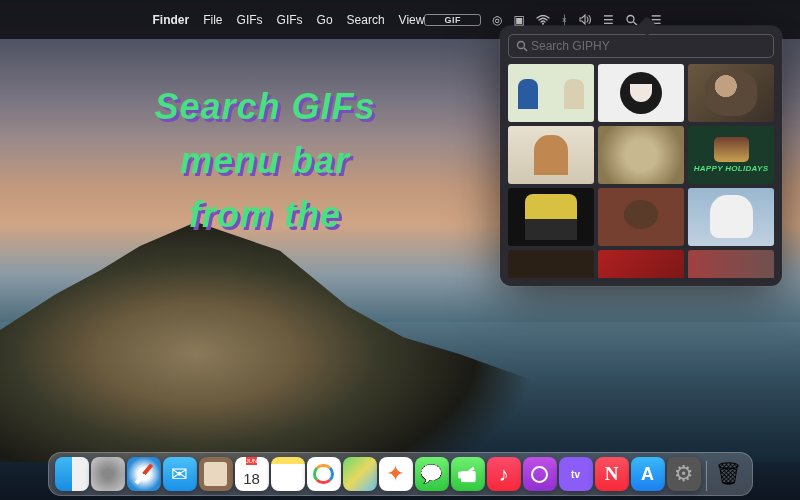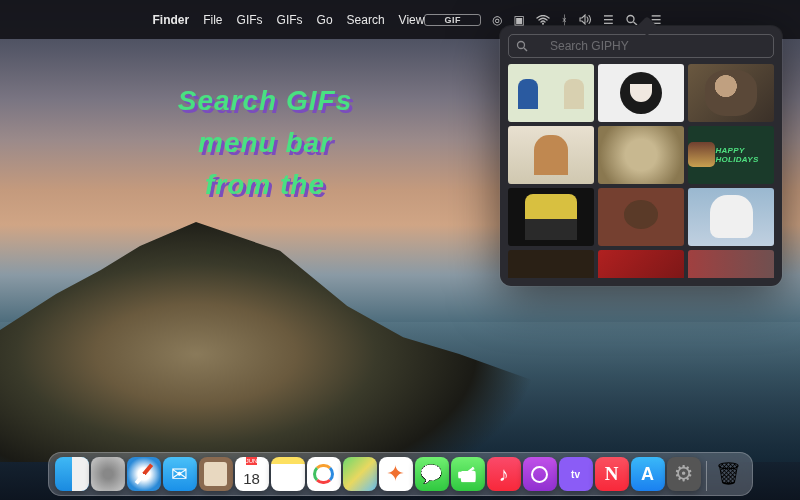--- a/index.html
+++ b/index.html
@@ -46,39 +46,39 @@
       font-size: 9px; padding: 0 19px; font-weight: 700; letter-spacing: .5px;
     }
     .mi { cursor: default; }
 
     
     .hero {
       position: absolute; left: 75px; top: 80px; width: 380px;
       z-index: 5; text-align: center;
     }
     .hero-line {
-      font-style: italic; font-weight: 800; font-size: 28px; line-height: 1.5;
+      font-style: italic; font-weight: 800; font-size: 36px; line-height: 1.5;
       color: #49e082; text-shadow: 3px 3px 0 #7a4dbd;
       letter-spacing: 1px;
     }
 
     
     .popover {
       position: absolute; top: 26px; right: 18px; width: 282px; height: 260px;
       background: #2a2a30; border-radius: 11px;
       box-shadow: 0 10px 50px rgba(0,0,0,.6), 0 0 0 1px rgba(255,255,255,.08);
       z-index: 20; padding: 8px; display: flex; flex-direction: column;
     }
     .popover::before {
       content: ""; position: absolute; top: -7px; right: 128px;
       width: 14px; height: 14px; background: #2a2a30; transform: rotate(45deg);
       border-top-left-radius: 3px;
     }
     .search-wrap {
-      display: flex; align-items: center; gap: 22px;
+      display: flex; align-items: center; gap: 3px;
       border: 1px solid rgba(255,255,255,.22); border-radius: 5px;
       padding: 4px 7px; margin-bottom: 6px;
     }
     .search-wrap svg { flex-shrink: 0; }
     .search-input {
       background: transparent; border: 0; outline: 0; flex: 1;
       color: #ddd; font-size: 12px;
     }
     .search-input::placeholder { color: rgba(255,255,255,.3); }
     .gif-grid {
@@ -94,21 +94,21 @@
     .g0::after { content:""; position:absolute; left:10px; top:15px; width:20px; height:30px; background:#2a5aa0; border-radius:8px 8px 0 0; }
     .g0::before { content:""; position:absolute; right:10px; top:15px; width:20px; height:30px; background:#d8d0b0; border-radius:8px 8px 0 0; }
     .g1 { background: #efefef; display:flex; align-items:center; justify-content:center; }
     .g1-inner { width:42px; height:42px; background:#1a1a1a; border-radius:50%; display:flex; align-items:center; justify-content:center; }
     .g1-beard { width:22px; height:18px; background:#f0e8e0; border-radius:0 0 12px 12px; }
     .g2 { background: linear-gradient(135deg,#6a5840,#3a3028); grid-row: span 1; }
     .g2::after { content:""; position:absolute; inset:10% 20%; background: radial-gradient(circle at 40% 35%, #c0a080 25%, #5a4838 26%); border-radius: 40%; }
     .g3 { background: linear-gradient(180deg,#e8e0d0,#d0c8b0); }
     .g3::after { content:""; position:absolute; left:30%; top:15%; width:40%; height:70%; background:#c08850; border-radius:15px 15px 0 0; }
     .g4 { background: radial-gradient(circle at 50% 50%, #c8b890 30%, #8a7850 80%); }
-    .g5 { background:#1a3a2a; display:flex; flex-direction:row; align-items:center; justify-content:center; }
+    .g5 { background:#1a3a2a; display:flex; flex-direction:column; align-items:center; justify-content:center; }
     .g5-img { width: 35px; height:25px; background: linear-gradient(#704030,#c8a050); border-radius:5px; margin-bottom:2px; }
     .g5-txt { color:#4fe080; font-size:8px; font-weight:800; font-style:italic; letter-spacing:.3px; }
     .g6 { background:#111; grid-row: span 1; }
     .g6::after { content:""; position:absolute; left:20%; top:10%; width:60%; height:80%; background: linear-gradient(180deg,#d8c040 55%,#2a2a2a 55%); border-radius:8px 8px 0 0; }
     .g7 { background:#754030; }
     .g7::after { content:""; position:absolute; left:30%; top:20%; width:40%; height:50%; background:#5a3a28; border-radius:50%; }
     .g8 { background: linear-gradient(180deg,#9ab8d0,#c0d0e0); }
     .g8::after { content:""; position:absolute; left:25%; top:12%; width:50%; height:75%; background:#f0f0f0; border-radius:40% 40% 20% 20%; }
     .g9 { background:#2a2015; }
     .g10 { background: linear-gradient(135deg,#b02020,#701515); }

